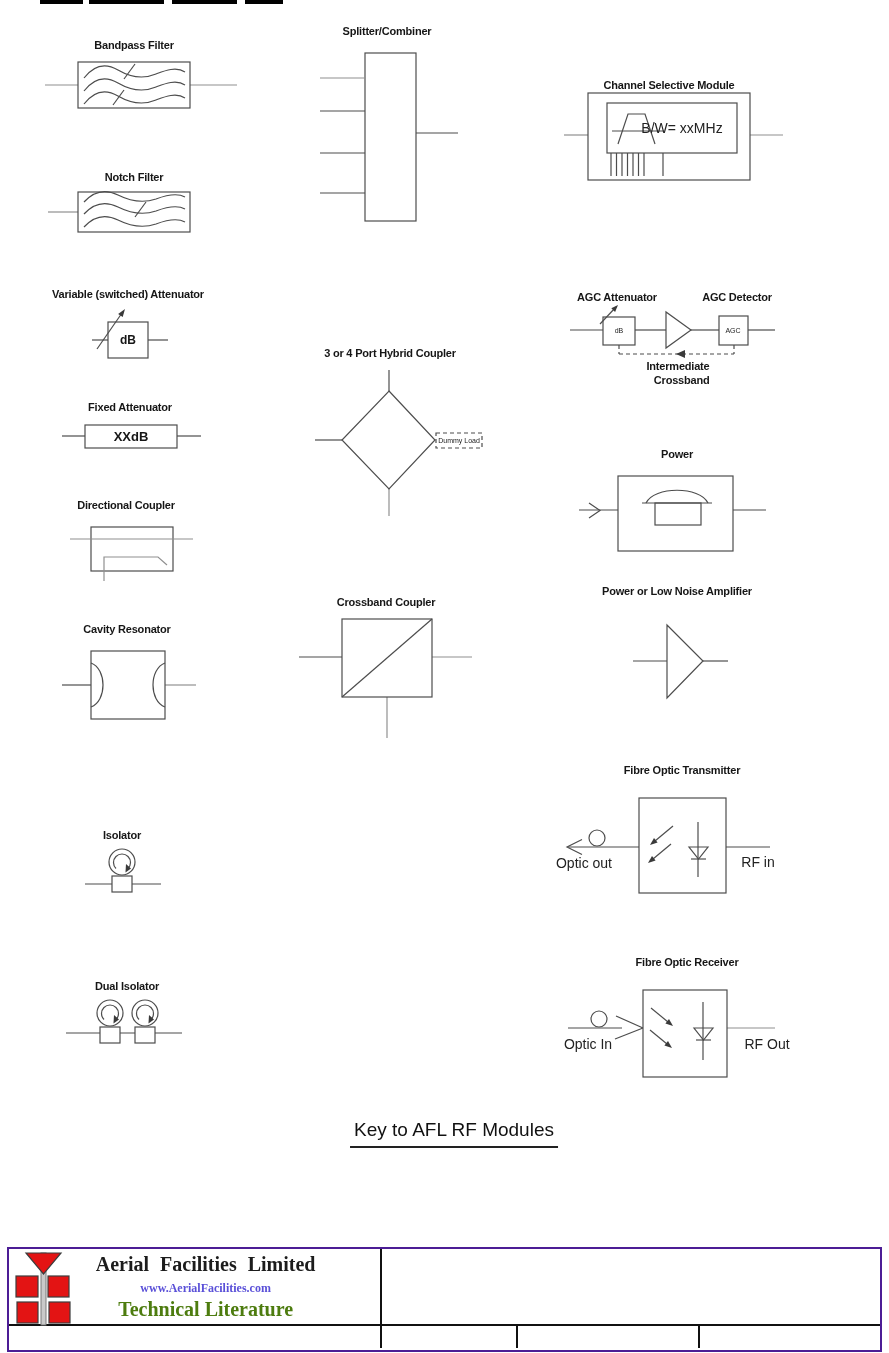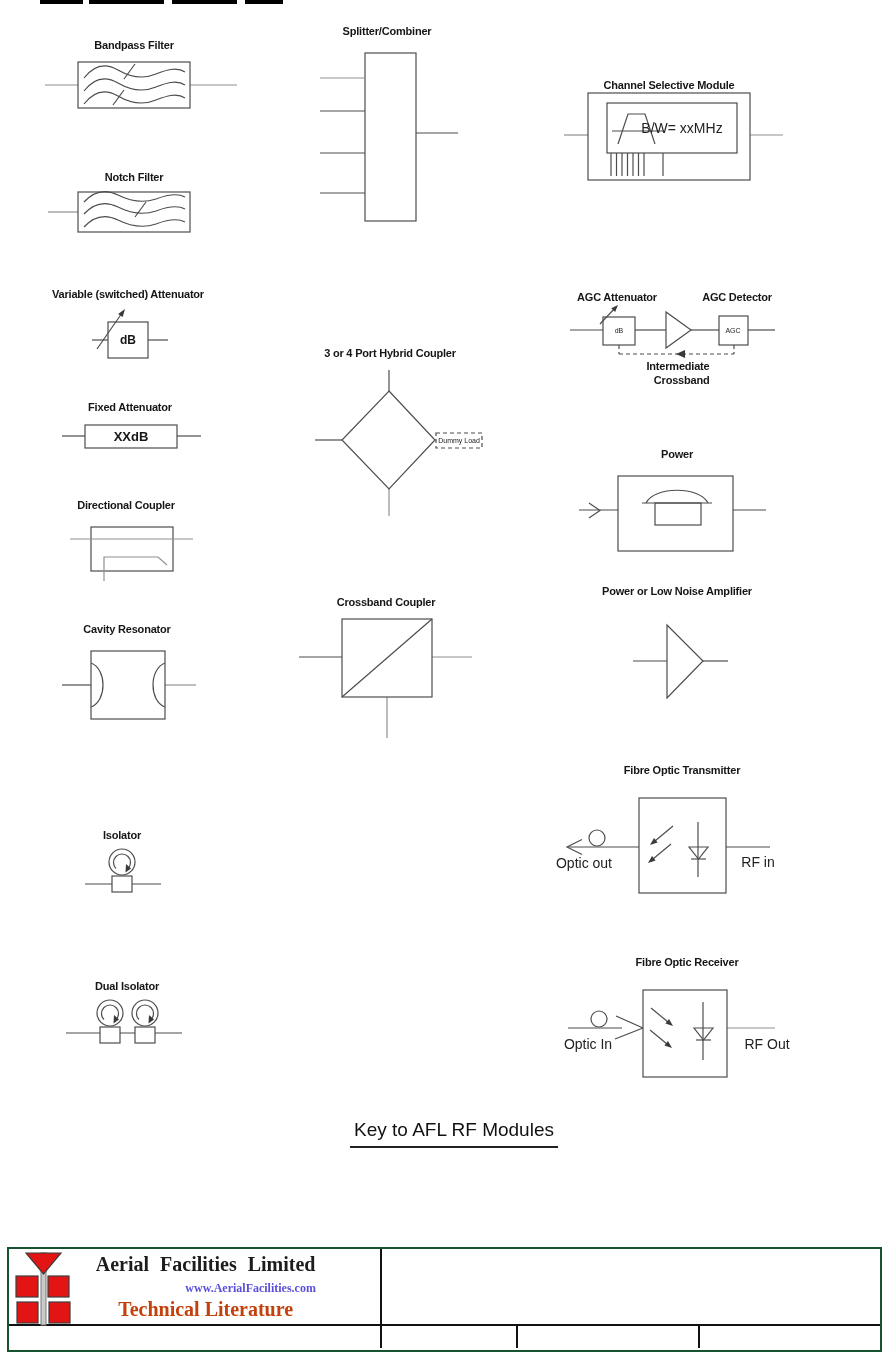--- a/index.html
+++ b/index.html
@@ -21,37 +21,37 @@
   .boxval{position:absolute;transform:translateX(-50%);font-weight:bold;color:#161616;white-space:nowrap;}
   .tiny{position:absolute;transform:translateX(-50%);font-size:14px;color:#222;white-space:nowrap;}
   .tiny7{position:absolute;transform:translateX(-50%);font-size:7px;color:#222;white-space:nowrap;}
   .two-line{text-align:right;line-height:14px;}
   
   .page-title{position:absolute;left:454px;top:1119px;transform:translateX(-50%);
       font-size:19px;font-weight:normal;color:#111;white-space:nowrap;
       border-bottom:2px solid #222;padding:0 4px 5px 4px;}
   
   .footer{position:absolute;left:7px;top:1247px;width:875px;height:105px;
-      border:2px solid #14532d;box-sizing:border-box;background:#fff;}
+      border:2px solid #4c1d95;box-sizing:border-box;background:#fff;}
   .f-row1{display:flex;height:77px;border-bottom:2px solid #111;box-sizing:border-box;}
   .f-brand{width:373px;border-right:2px solid #111;position:relative;box-sizing:border-box;}
   .f-empty{flex:1;}
   .f-row2{display:flex;height:22px;}
   .f2c{border-right:2px solid #111;box-sizing:border-box;height:100%;}
   .f2c.last{flex:1;border-right:none;}
   .logo{position:absolute;left:6px;top:2px;}
   .company{position:absolute;left:53%;top:4px;transform:translateX(-50%);
       font-family:"Liberation Serif",serif;font-weight:bold;font-size:20px;
       word-spacing:6px;color:#1c1c1c;white-space:nowrap;}
   .website{position:absolute;left:53%;top:32px;transform:translateX(-50%);
       font-family:"Liberation Serif",serif;font-weight:bold;font-size:12px;
-      color:#5a50d8;white-space:nowrap;margin-left:45px;}
+      color:#5a50d8;white-space:nowrap;}
   .doctype{position:absolute;left:53%;top:49px;transform:translateX(-50%);
       font-family:"Liberation Serif",serif;font-weight:bold;font-size:20px;
-      color:#c2410c;white-space:nowrap;}
+      color:#4d7c0f;white-space:nowrap;}
 </style>
 </head>
 <body>
 
 <div class="page">
 
   <div class="tb" style="left:40px;width:43px"></div>
   <div class="tb" style="left:89px;width:75px"></div>
   <div class="tb" style="left:172px;width:65px"></div>
   <div class="tb" style="left:245px;width:38px"></div>

